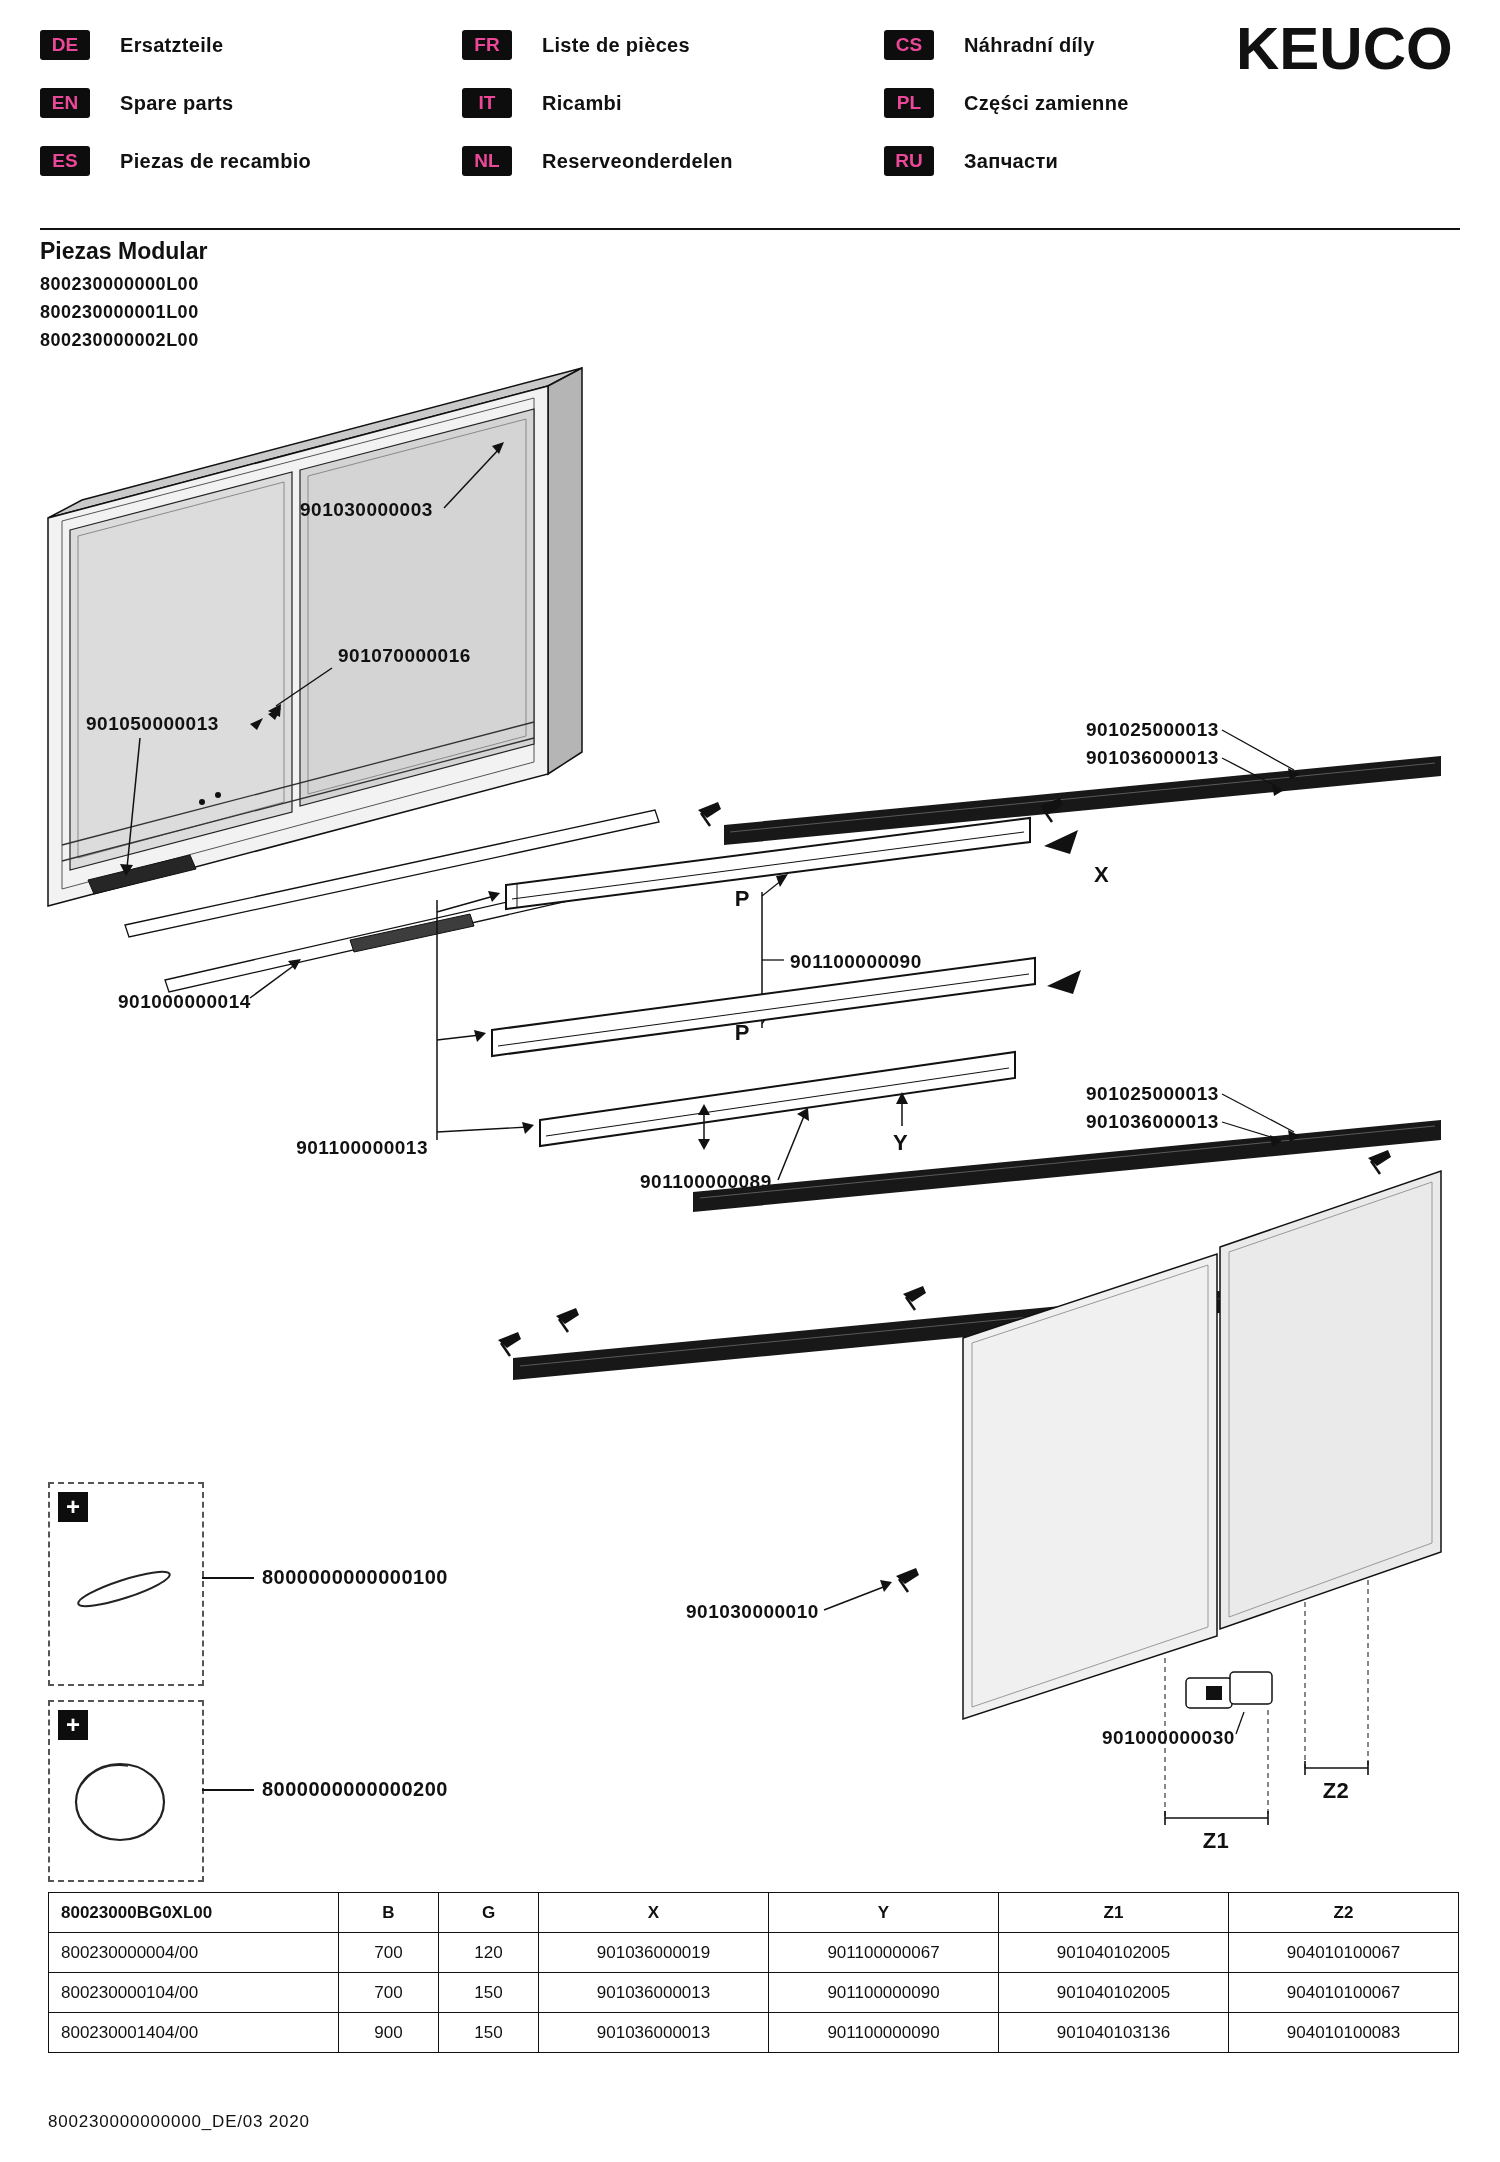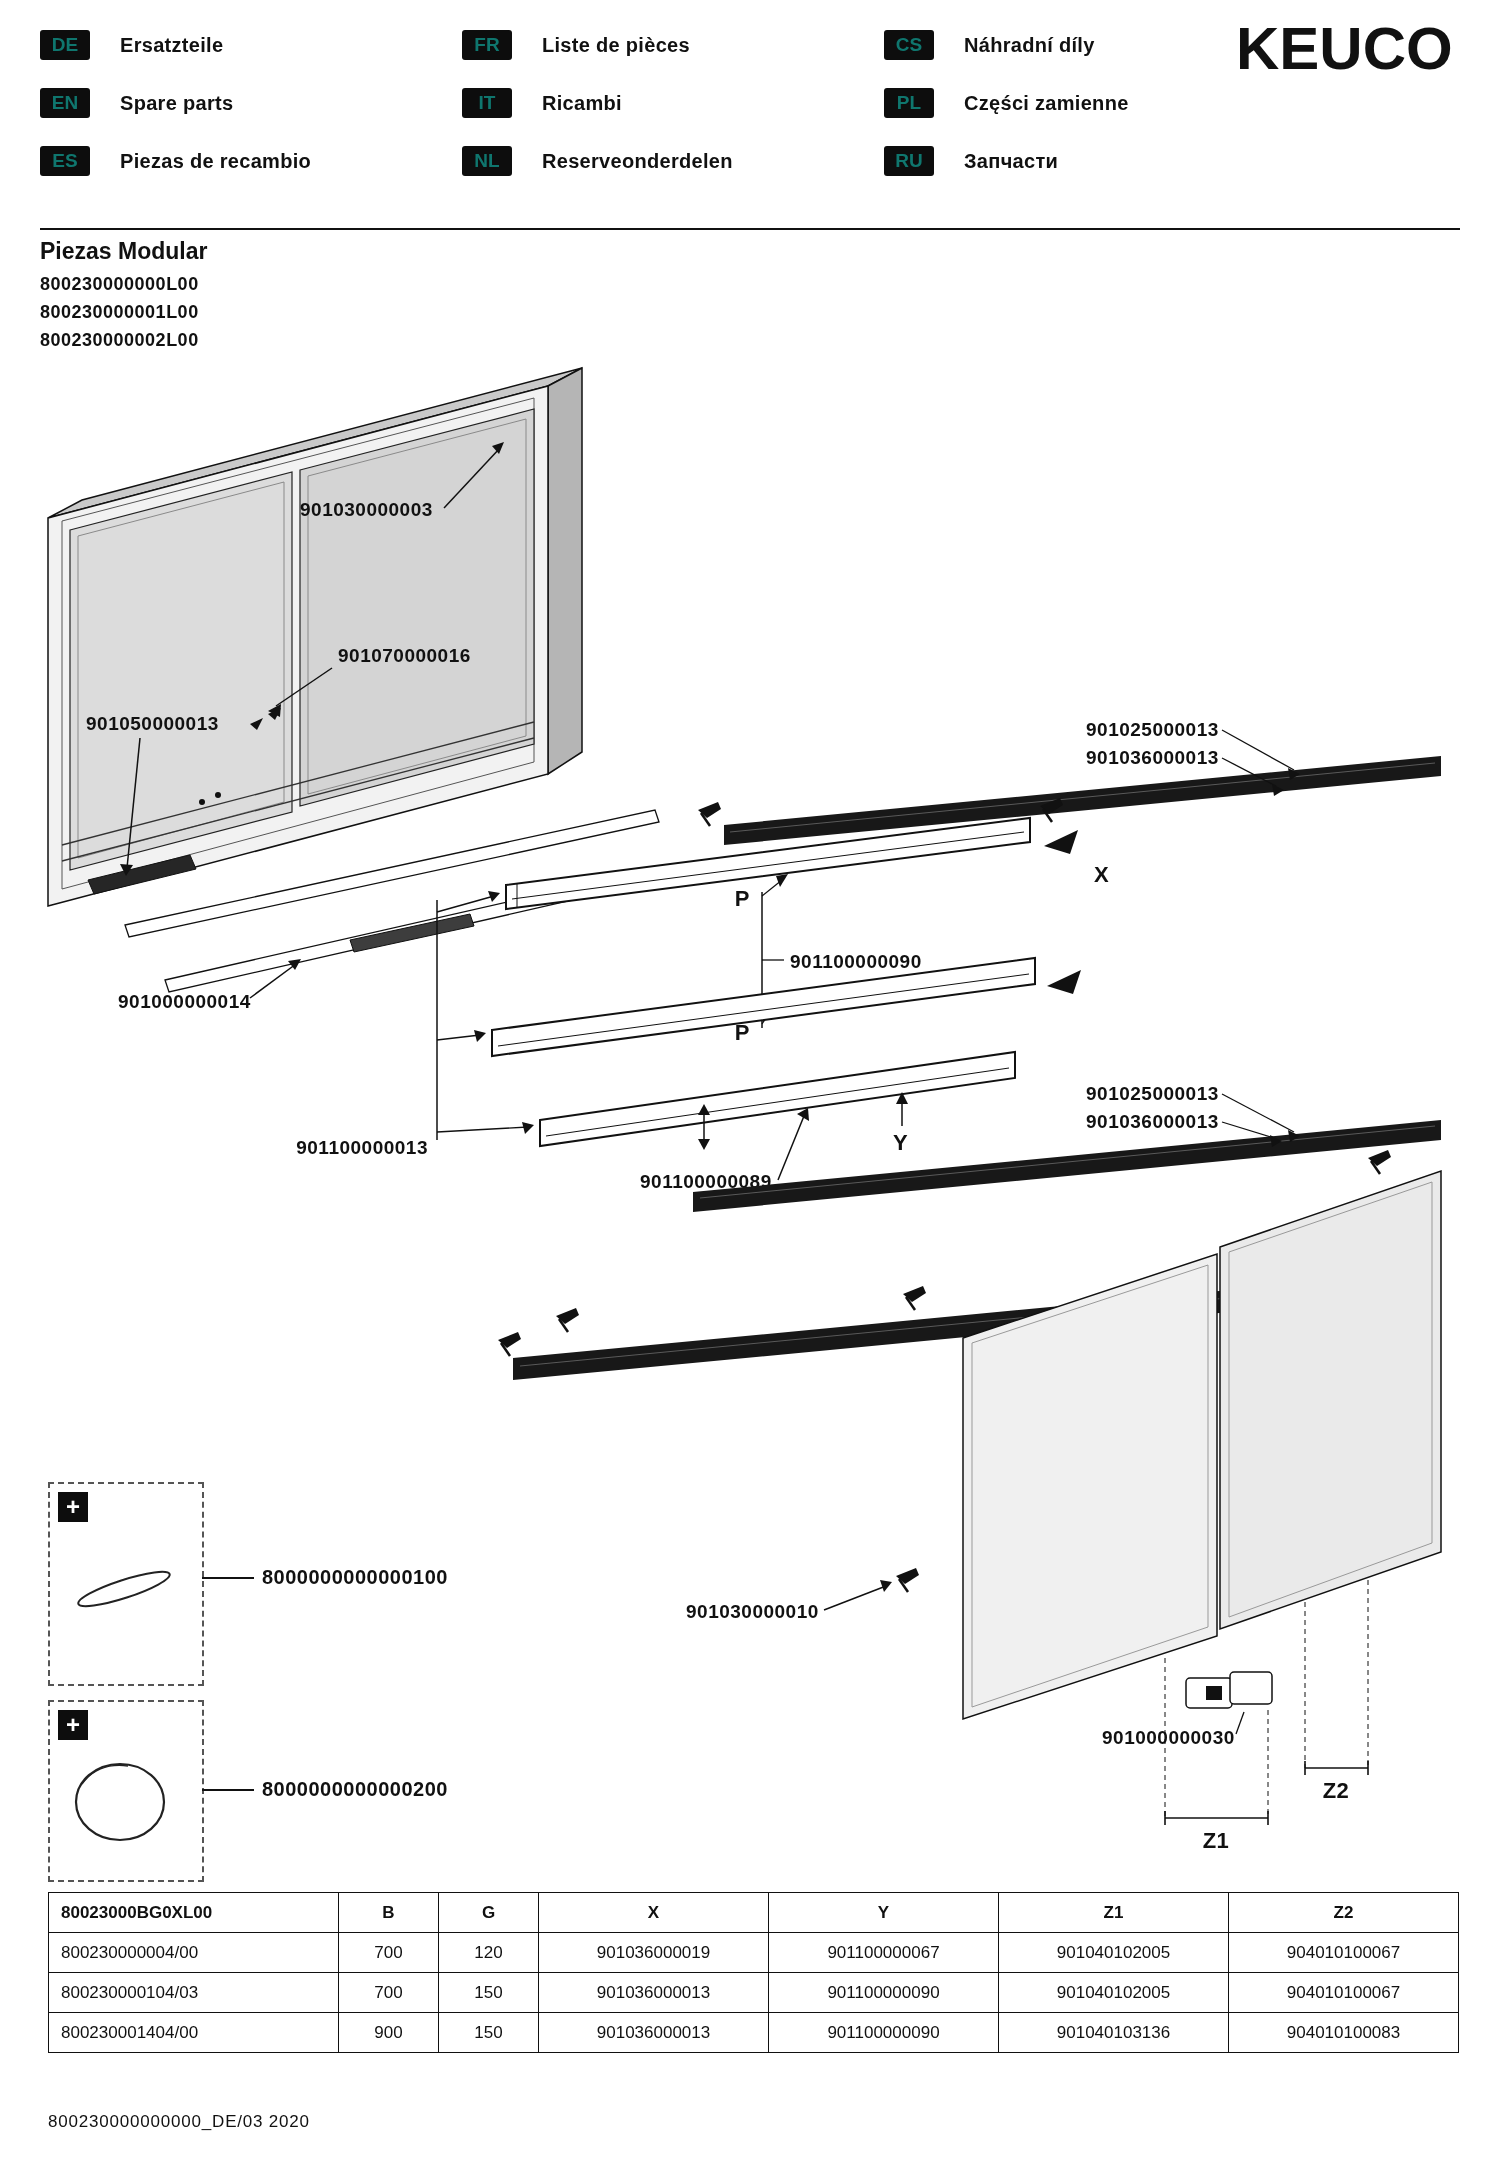--- a/index.html
+++ b/index.html
@@ -2,21 +2,21 @@
 <html><head>
 <meta charset="utf-8">
 <style>
   html,body{margin:0;padding:0;}
   body{
     width:1500px;height:2162px;position:relative;background:#ffffff;color:#111;
     font-family:"Liberation Sans",sans-serif;overflow:hidden;
   }
   
   .lang-item{position:absolute;display:flex;align-items:center;}
-  .lang-badge{width:50px;height:30px;background:#0d0d0d;color:#0f766e;border-radius:3px;
+  .lang-badge{width:50px;height:30px;background:#0d0d0d;color:#ec4899;border-radius:3px;
     display:flex;align-items:center;justify-content:center;font-size:19px;font-weight:700;}
   .lang-label{margin-left:30px;font-size:20px;font-weight:700;letter-spacing:.3px;white-space:nowrap;}
   .logo{position:absolute;top:14px;left:1236px;font-size:60px;font-weight:700;letter-spacing:0px;text-align:right;}
   .header-rule{position:absolute;left:40px;top:228px;width:1420px;height:2px;background:#111;}
   .title{position:absolute;left:40px;top:238px;font-size:23px;font-weight:700;}
   .code-line{position:absolute;left:40px;font-size:18px;font-weight:700;letter-spacing:.5px;}
   
   .diagram{position:absolute;left:0;top:340px;}
   svg text{font-family:"Liberation Sans",sans-serif;font-weight:700;font-size:19px;fill:#111;letter-spacing:.5px;}
   svg text.marker{font-size:22px;}
@@ -292,21 +292,21 @@
   <tr>
     <td class="code">800230000004/00</td>
     <td>700</td>
     <td>120</td>
     <td>901036000019</td>
     <td>901100000067</td>
     <td>901040102005</td>
     <td>904010100067</td>
   </tr>
   <tr>
-    <td class="code">800230000104/03</td>
+    <td class="code">800230000104/00</td>
     <td>700</td>
     <td>150</td>
     <td>901036000013</td>
     <td>901100000090</td>
     <td>901040102005</td>
     <td>904010100067</td>
   </tr>
   <tr>
     <td class="code">800230001404/00</td>
     <td>900</td>

